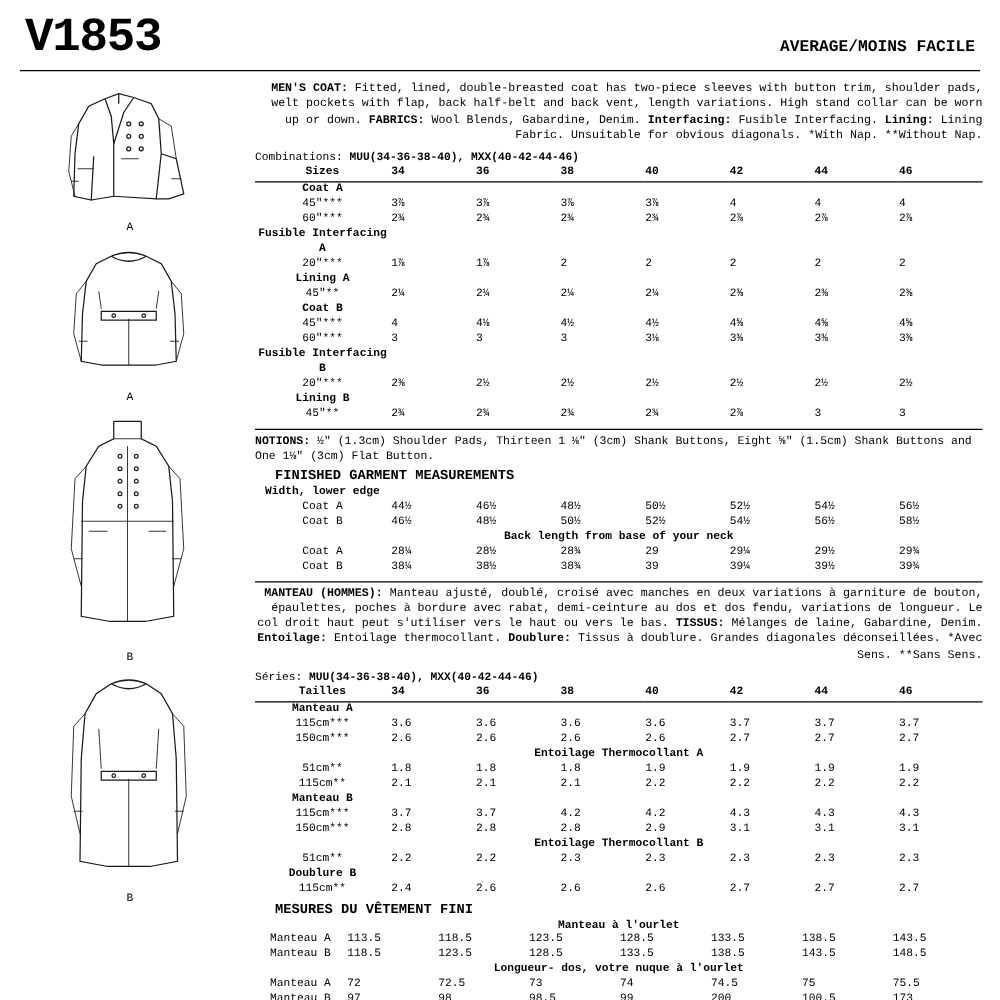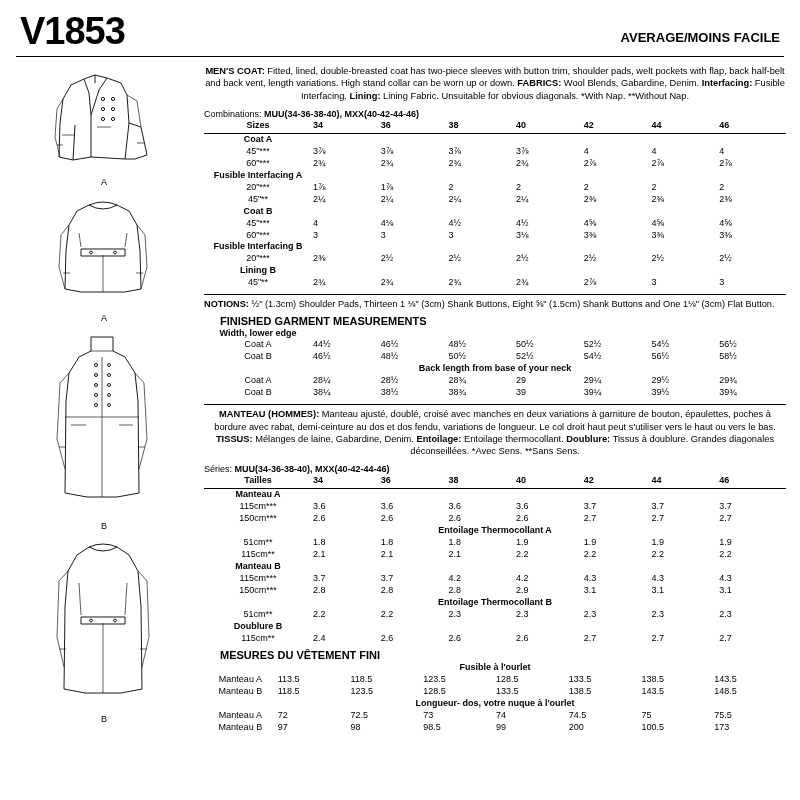--- a/index.html
+++ b/index.html
@@ -4,39 +4,39 @@
 <style>
   * { box-sizing: border-box; }
   html, body { margin:0; padding:0; }
   body {
     width: 800px; height: 800px;
     background: #ffffff;
     font-family: "Liberation Sans", sans-serif;
     color: #000;
     overflow: hidden;
   }
-  .page { position: relative; width:800px; height:800px; padding: 10px 14px 0 14px; }
+  .page { position: relative; width:800px; height:800px; padding: 10px 14px 0 14px; font-family: Liberation Mono, monospace; }
 
   
   .header { display:flex; align-items:flex-end; justify-content:space-between; padding: 2px 6px 4px 6px; }
   .pattern-number { font-size: 38px; font-weight: bold; letter-spacing: -1px; line-height: 1; }
   .difficulty { font-size: 13px; font-weight: bold; letter-spacing: 0px; padding-bottom: 5px; }
   .rule { border-top: 1px solid #000; margin: 2px 2px 8px 2px; }
 
   
   .cols { display: flex; gap: 10px; }
   .col-left { width: 180px; flex: none; }
   .col-right { flex: 1; }
 
   
   .illus { text-align: center; margin-bottom: 2px; }
   .illus .cap { font-size: 9px; margin-top: 2px; margin-bottom: 6px; }
 
   
-  .desc { font-size: 9.3px; line-height: 1.32; text-align: center; margin-bottom: 7px; }
+  .desc { font-size: 9.3px; line-height: 1.32; text-align: right; margin-bottom: 7px; }
   .desc b { font-weight: bold; }
   .sec-title { font-size: 11px; font-weight: bold; margin: 4px 0 1px 16px; }
 
   table.chart { width:100%; border-collapse: collapse; font-size: 9px; table-layout: fixed; }
   table.chart td { padding: 0px 1px; vertical-align: top; line-height: 1.33; }
   table.chart td.lbl { width: 108px; text-align: center; }
   table.chart td.val { text-align: left; }
   tr.hdr td { font-weight: bold; border-bottom: 1px solid #000; padding-bottom: 1px; }
   tr.grp td { font-weight: bold; }
   tr.sizes td { font-weight: bold; }
@@ -218,20 +218,24 @@
               <td class="lbl">20"***</td>
           <td class="val">1⅞</td>
           <td class="val">1⅞</td>
           <td class="val">2</td>
           <td class="val">2</td>
           <td class="val">2</td>
           <td class="val">2</td>
           <td class="val">2</td>
             </tr>
 
+        <tr class="grp">
+              <td class="lbl">Lining A</td>
+              <td colspan="7"></td>
+            </tr>
         <tr>
               <td class="lbl">45"**</td>
           <td class="val">2¼</td>
           <td class="val">2¼</td>
           <td class="val">2¼</td>
           <td class="val">2¼</td>
           <td class="val">2⅜</td>
           <td class="val">2⅜</td>
           <td class="val">2⅜</td>
             </tr>
@@ -476,21 +480,21 @@
             </tr>
       </tbody>
         </table>
 
 
       <div class="sec-title">MESURES DU VÊTEMENT FINI</div>
 
       <table class="chart">
         <tbody>
             <tr class="grp">
-              <td class="lbl" colspan="8">Fusible à l'ourlet</td>
+              <td class="lbl" colspan="8">Manteau à l'ourlet</td>
             </tr>
         <tr>
               <td class="lbl">Manteau A</td>
           <td class="val">113.5</td>
           <td class="val">118.5</td>
           <td class="val">123.5</td>
           <td class="val">128.5</td>
           <td class="val">133.5</td>
           <td class="val">138.5</td>
           <td class="val">143.5</td>

